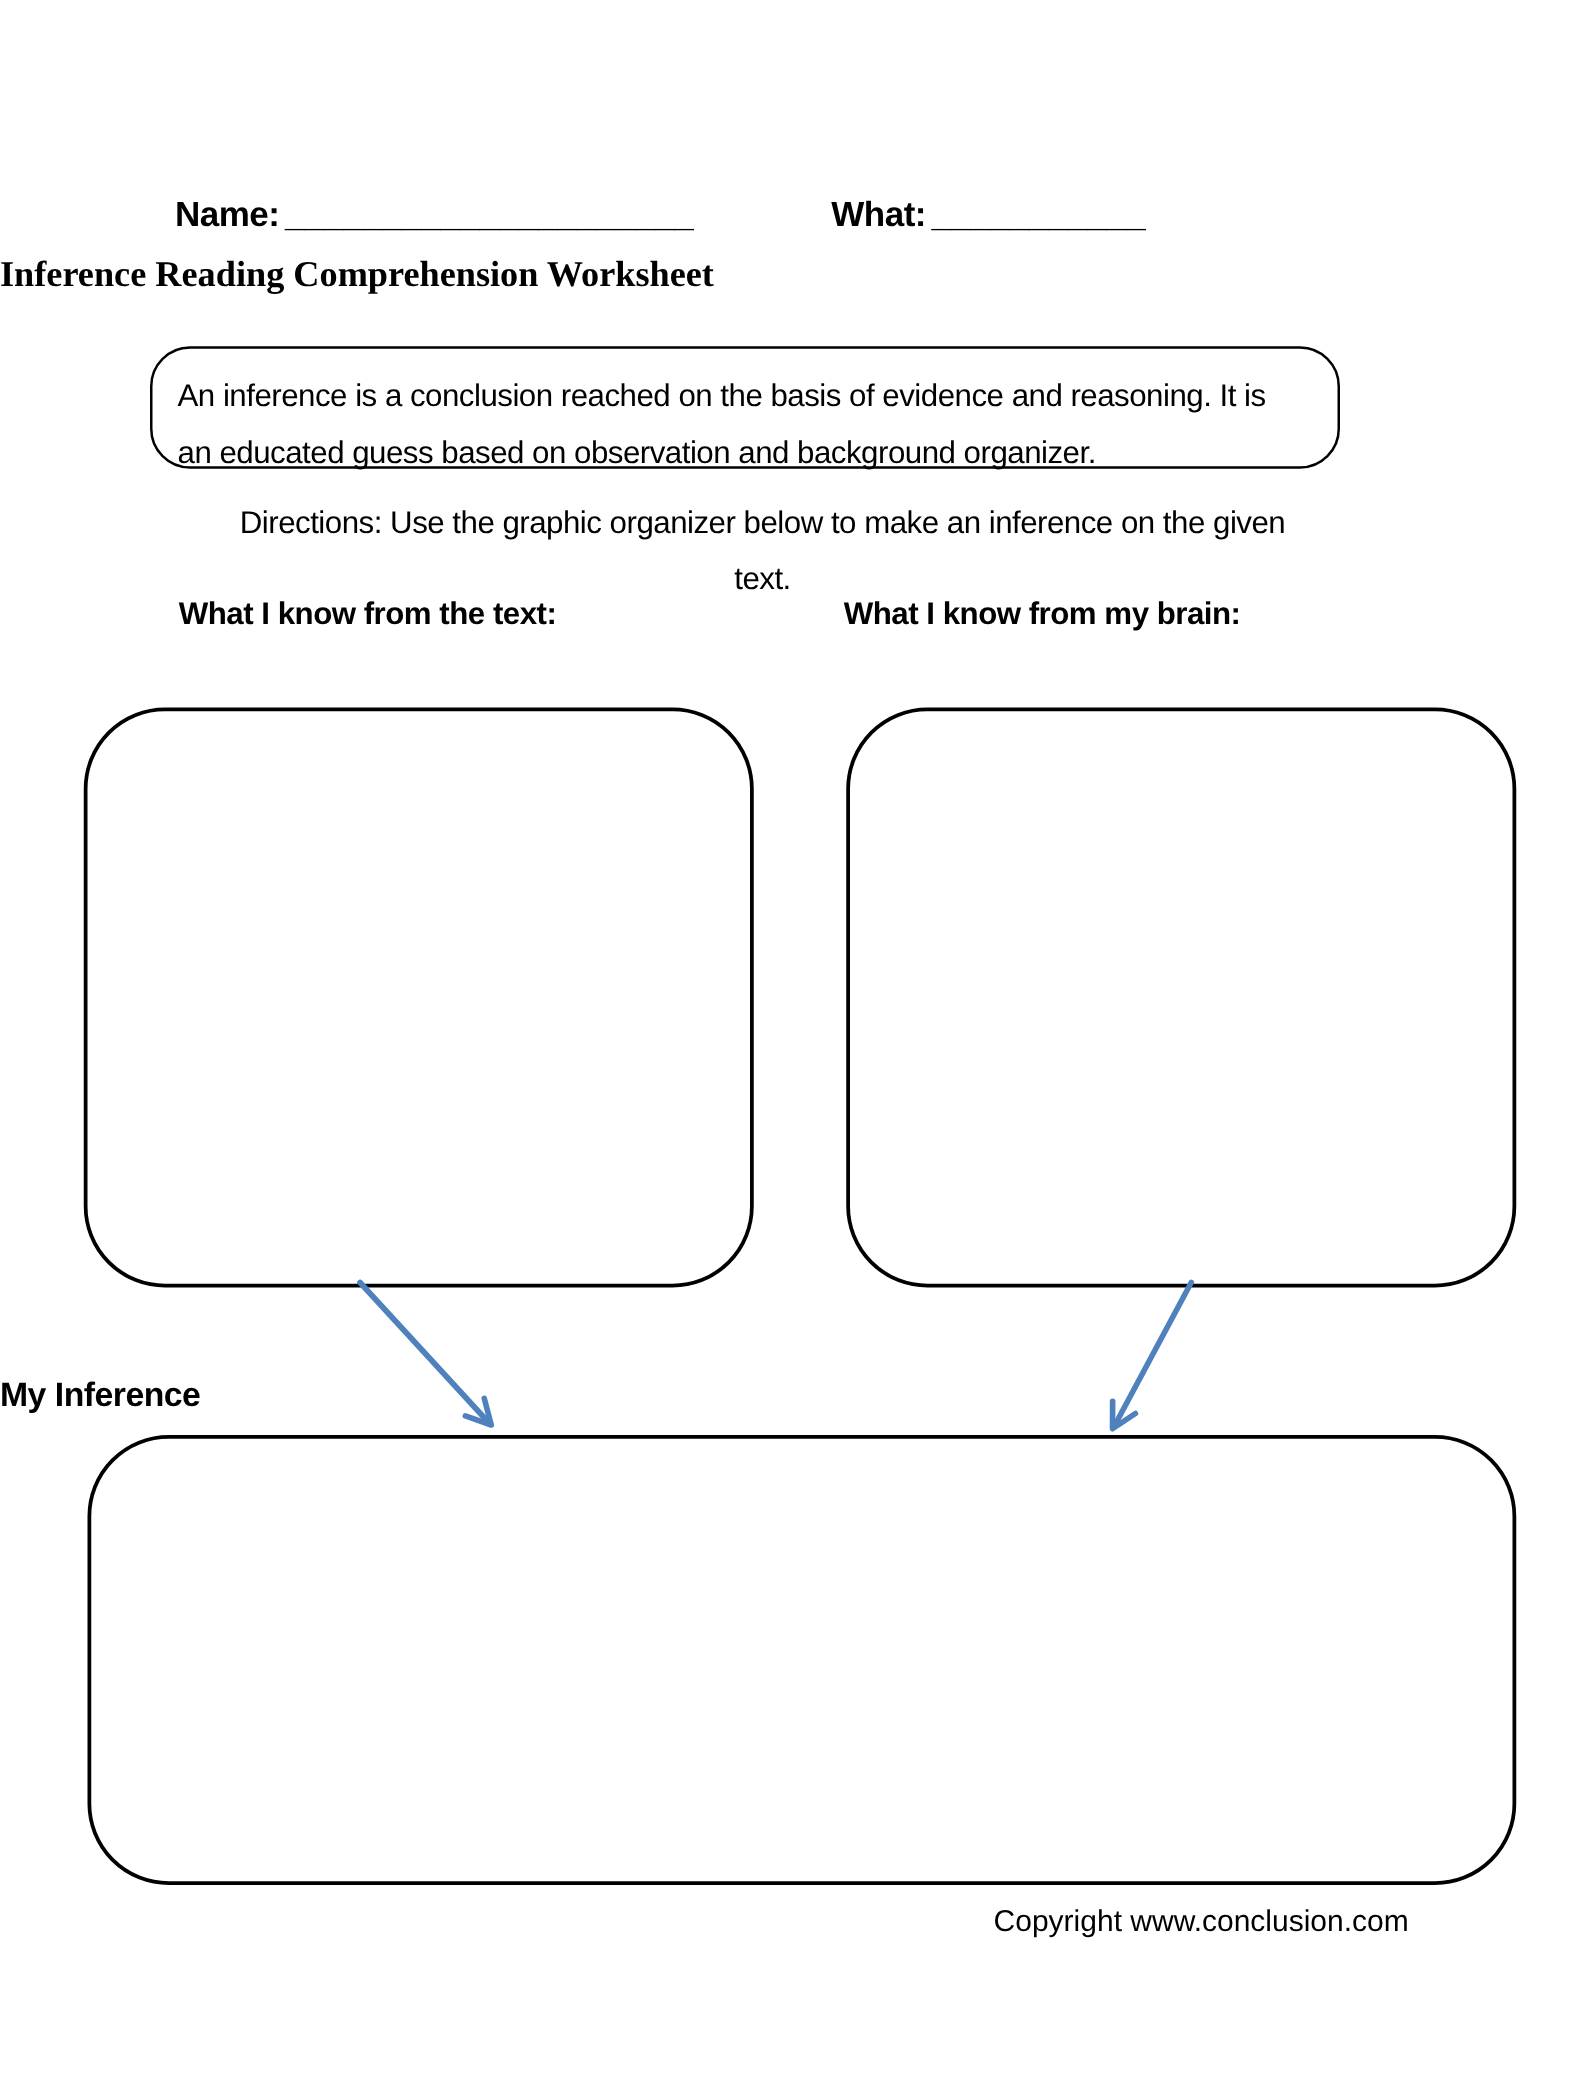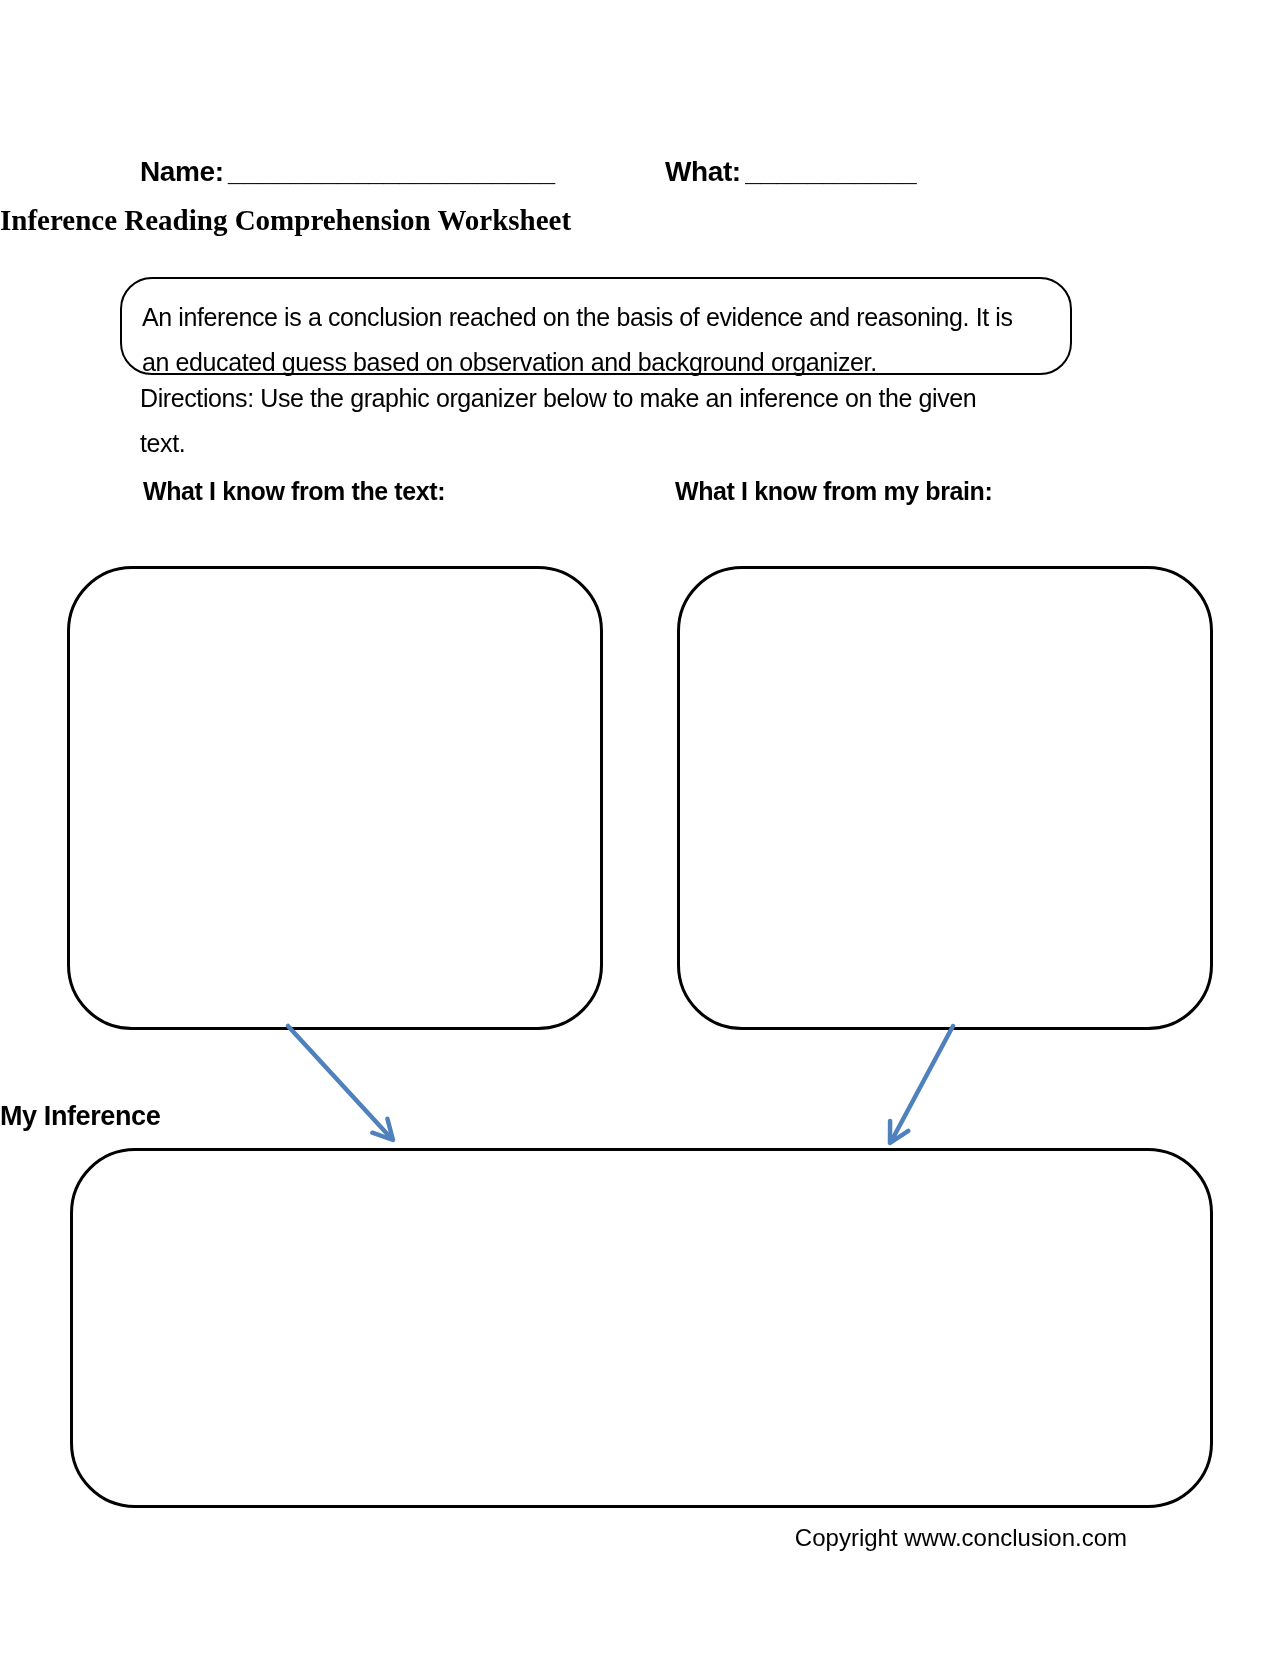--- a/index.html
+++ b/index.html
@@ -29,22 +29,22 @@
   .definition-box {
     position: absolute; left: 120px; top: 262px;
     width: 908px; height: 74px;
     border: 2.5px solid #000;
     border-radius: 32px;
     padding: 16px 20px 4px 20px;
     font-size: 25px; line-height: 45px; letter-spacing: -0.4px; margin-top: 15px;
   }
   
   .directions {
-    position: absolute; left: 140px; top: 376px; width: 940px;
-    font-size: 25px; line-height: 45px; letter-spacing: -0.4px;
+    position: absolute; left: 140px; top: 396px; width: 940px;
+    font-size: 25px; line-height: 45px; letter-spacing: -0.4px; text-align: center;
   }
   
   .col-label {
     position: absolute; top: 477px;
     font-size: 25px; font-weight: bold; letter-spacing: -0.4px;
     white-space: nowrap;
   }
   .col-label.left  { left: 143px; }
   .col-label.right { left: 675px; }
   

